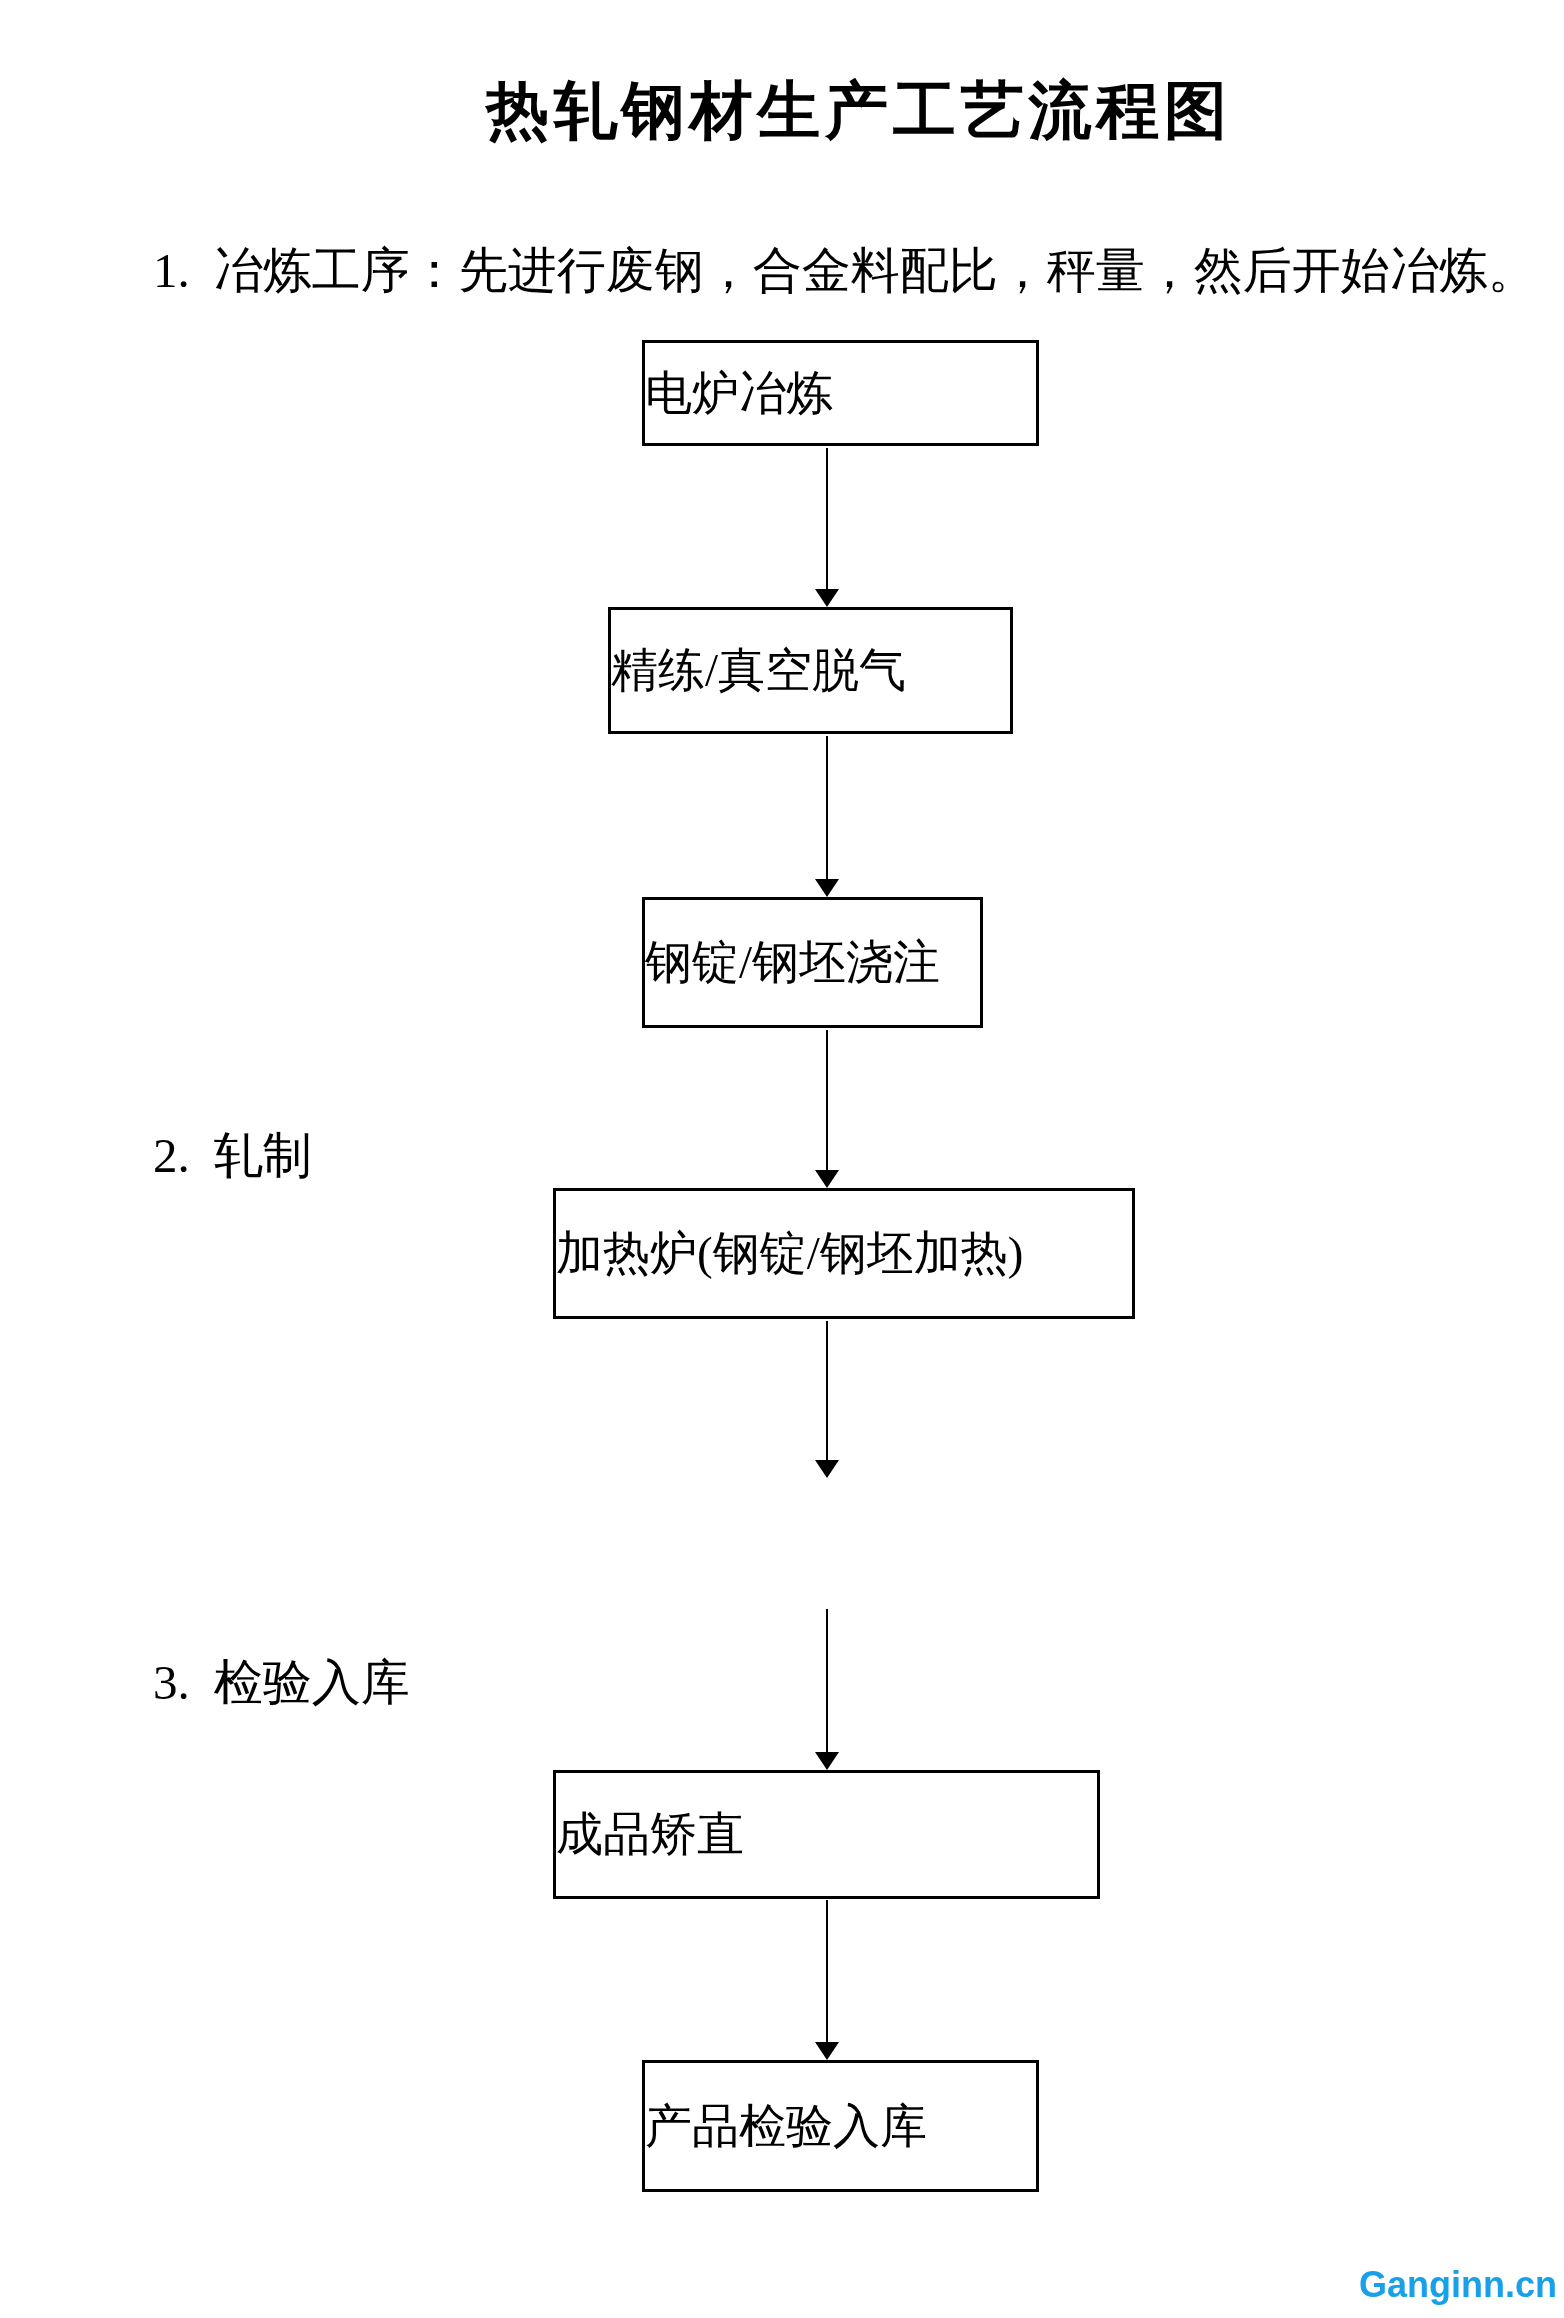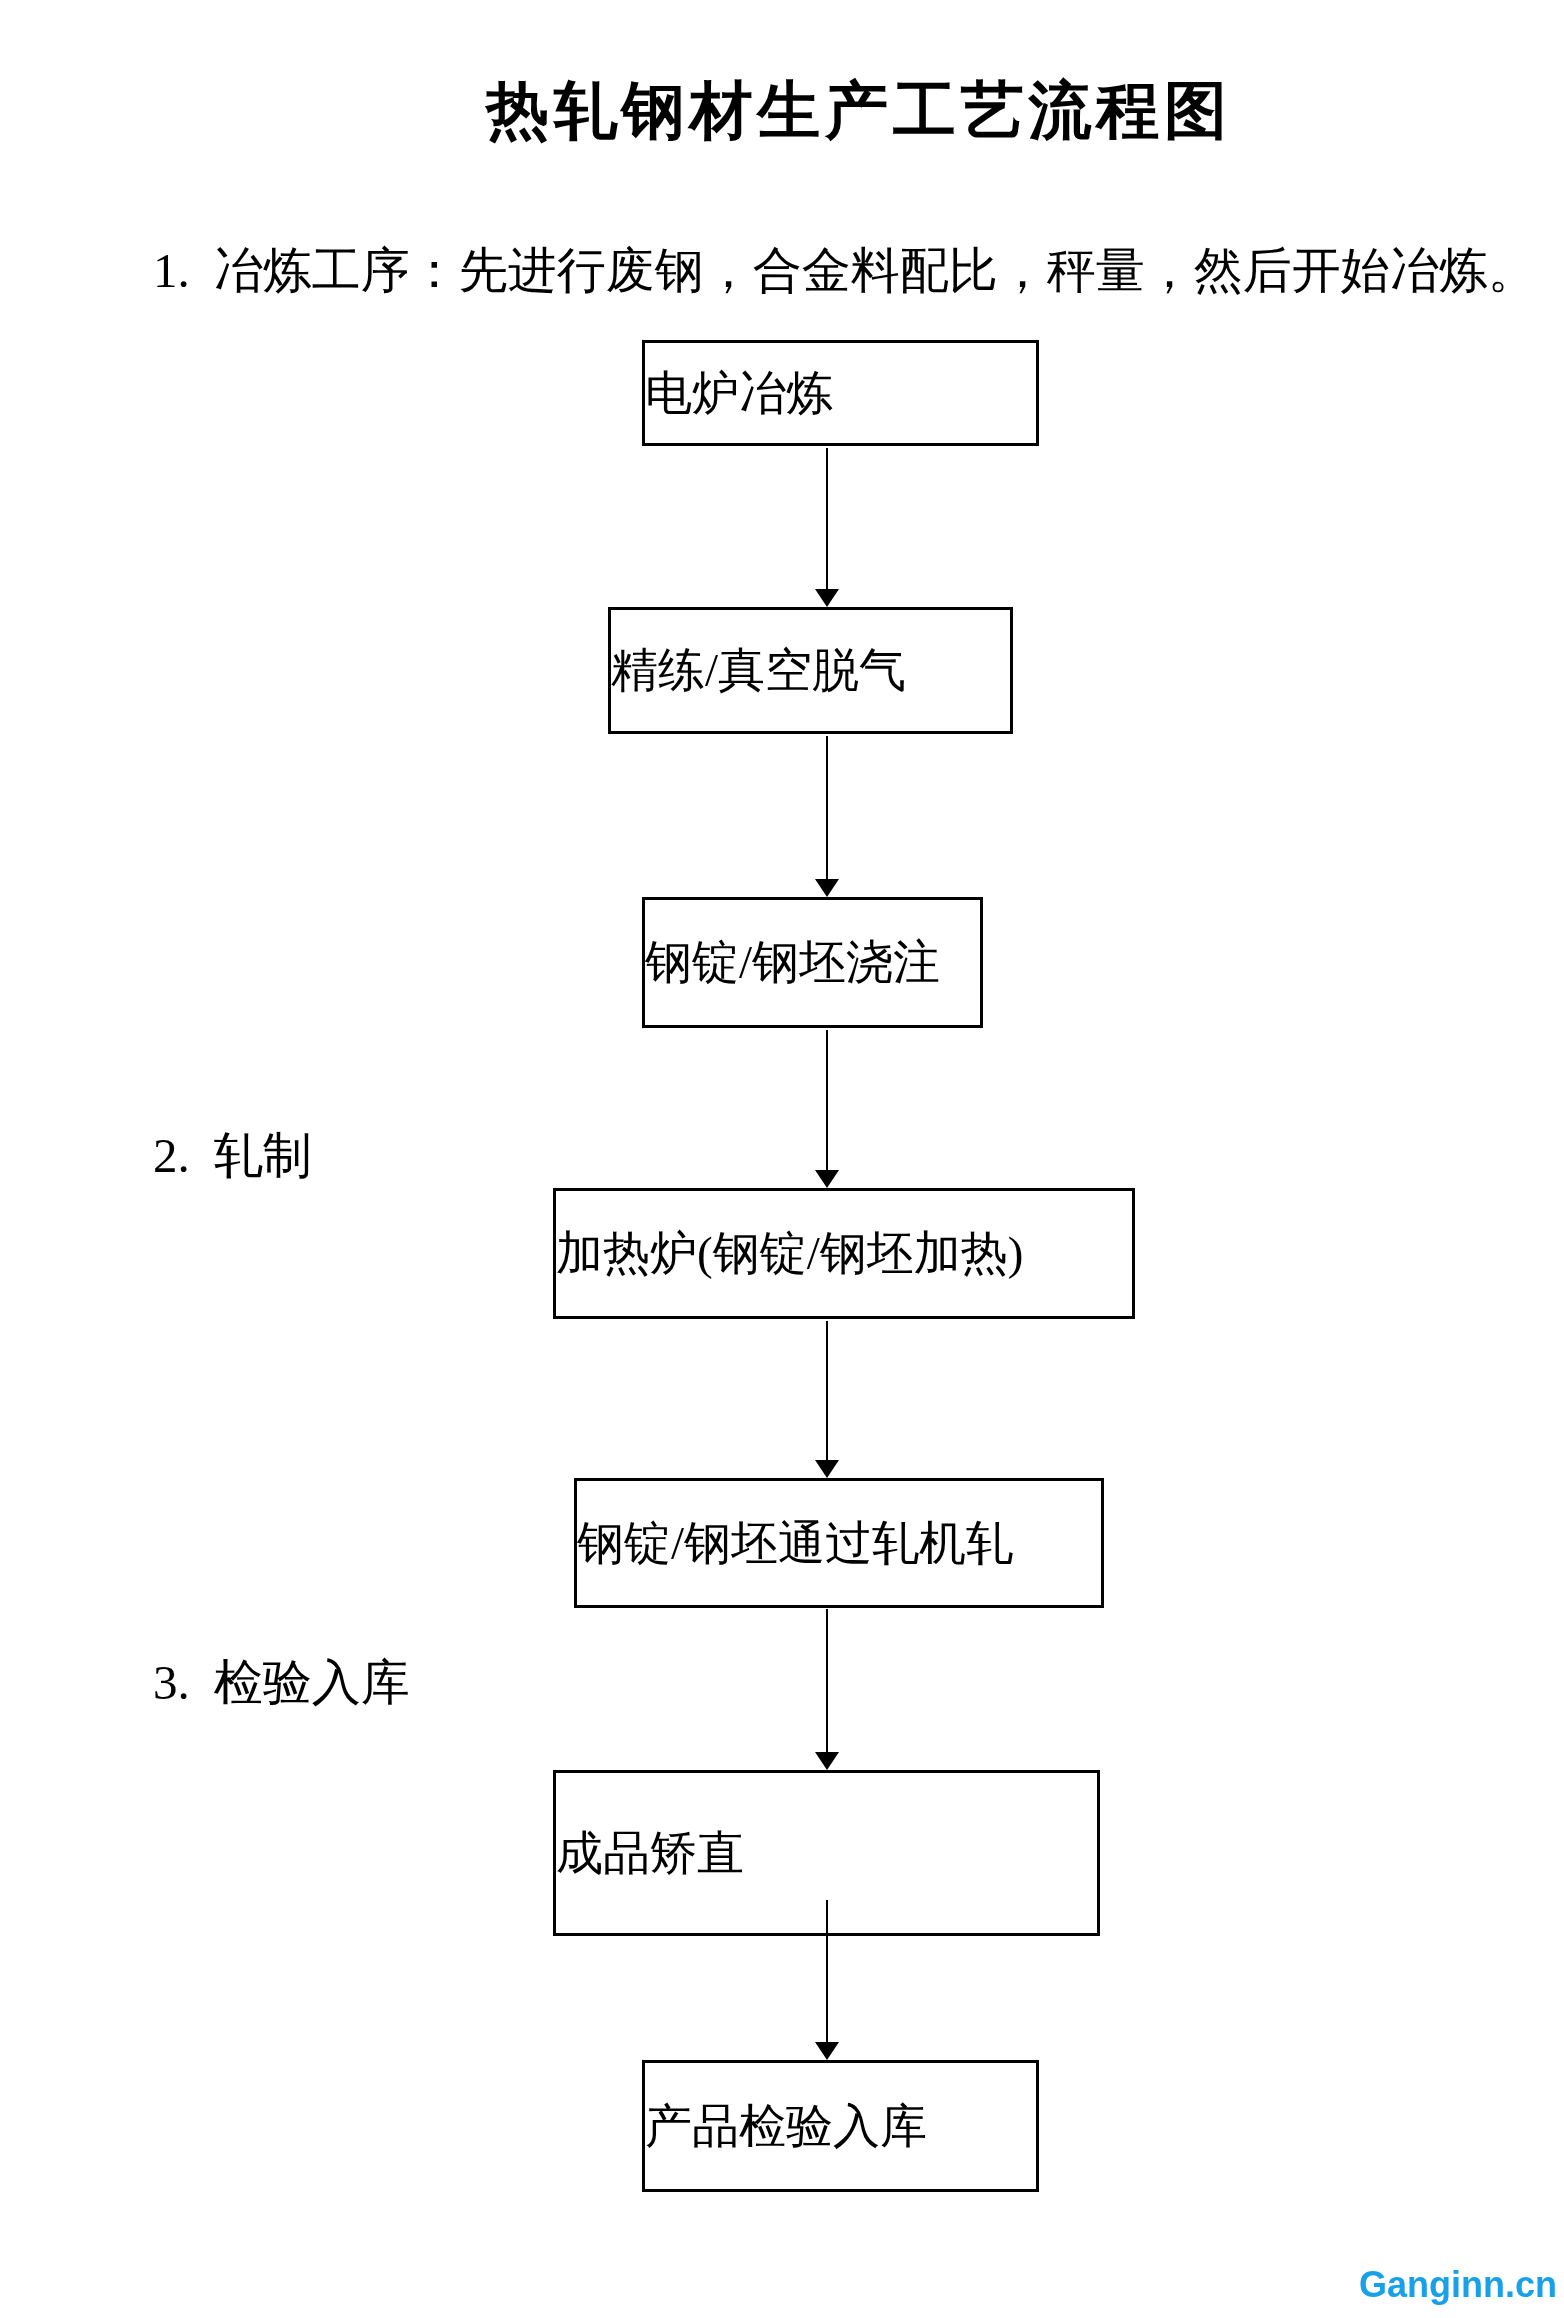--- a/index.html
+++ b/index.html
@@ -124,34 +124,31 @@
 
   <div class="flow-box" style="left: 553px; top: 1188px; width: 582px; height: 131px;">
     <span>加热炉(钢锭/钢坯加热)</span>
   </div>
 
   <div class="arrow" style="top: 1321px; height: 157px;">
     <span class="arrow-line"></span>
     <span class="arrow-head"></span>
   </div>
 
-  <div class="flow-box" style="left: 574px; top: 1478px; width: 530px; height: 130px;">
-    <span>钢锭/钢坯通过轧机轧</span>
-  </div>
 
   <div class="arrow" style="top: 1609px; height: 161px;">
     <span class="arrow-line"></span>
     <span class="arrow-head"></span>
   </div>
 
   <div class="side-label" style="top: 1650px;">
     <span>3.</span><span class="ann-text">检验入库</span>
   </div>
 
-  <div class="flow-box" style="left: 553px; top: 1770px; width: 547px; height: 166px;">
+  <div class="flow-box" style="left: 553px; top: 1770px; width: 547px; height: 129px;">
     <span>成品矫直</span>
   </div>
 
   <div class="arrow" style="top: 1900px; height: 160px;">
     <span class="arrow-line"></span>
     <span class="arrow-head"></span>
   </div>
 
   <div class="flow-box" style="left: 642px; top: 2060px; width: 397px; height: 132px;">
     <span>产品检验入库</span>

